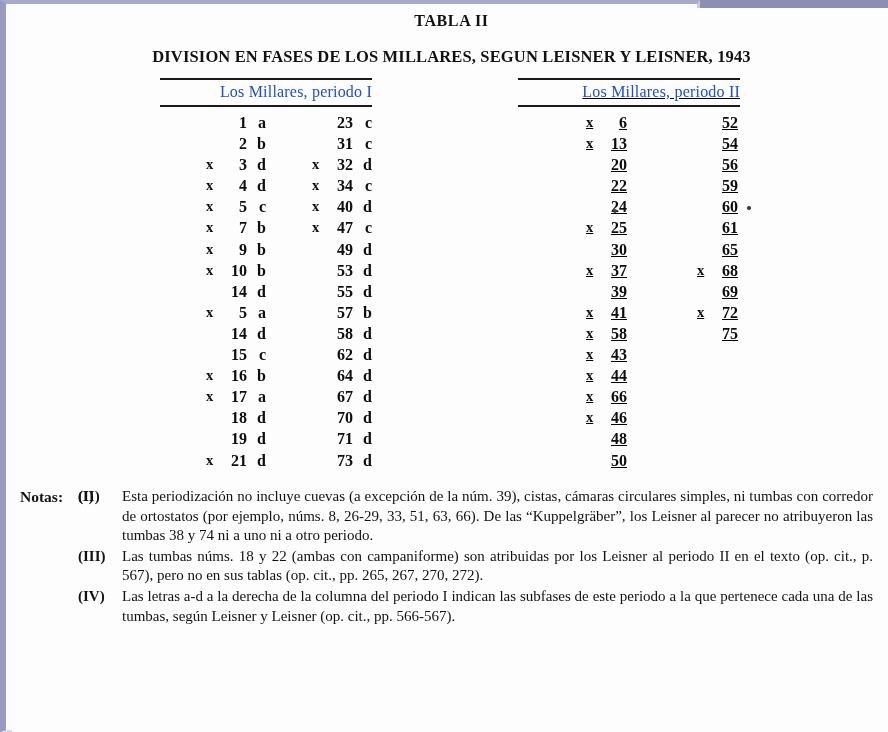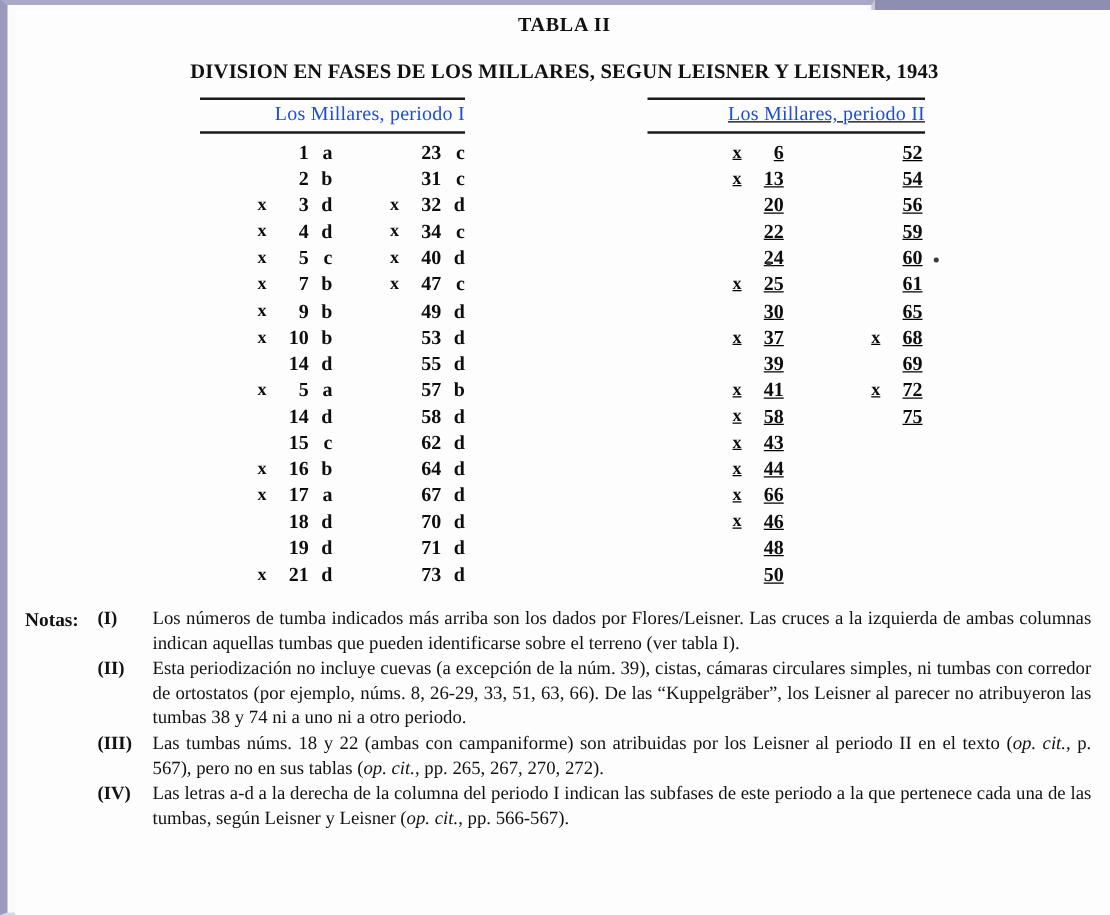--- a/index.html
+++ b/index.html
@@ -81,21 +81,21 @@
     position:relative;margin-left:66px;margin-right:18px;
     padding-left:44px;
     text-align:justify;
     line-height:19.6px;
     margin-bottom:1px;
   }
   .note-num{
     position:absolute;left:0;top:0;width:40px;
     font-weight:bold;
   }
-  .it{font-style:italic;}
+  .it{}
 </style>
 </head>
 <body>
 
 <div id="page">
   <div id="sheet">
 
     <div class="title" id="tbl-title">TABLA II</div>
     <div class="title" id="tbl-subtitle">DIVISION EN FASES DE LOS MILLARES, SEGUN LEISNER Y LEISNER, 1943</div>
 
@@ -431,21 +431,21 @@
                 <span class="sub"></span>
               </div>
             </div>
         </div>
       </div>
     </div>
 
     <div id="notes">
       <div id="notes-label">Notas:</div>
       <div id="notes-list">
-          <div class="note"><span class="note-num">(I)</span><span>Los números de tumba indicados más arriba son los dados por Flores/Leisner. Las cruces a la izquierda de ambas columnas indican aquellas tumbas que pueden identificarse sobre el terreno (ver tabla I).</span></div>
+          <div class="note"><span class="note-num">(I)</span></div>
           <div class="note"><span class="note-num">(II)</span><span>Esta periodización no incluye cuevas (a excepción de la núm. 39), cistas, cámaras circulares simples, ni tumbas con corredor de ortostatos (por ejemplo, núms. 8, 26-29, 33, 51, 63, 66). De las “Kuppelgräber”, los Leisner al parecer no atribuyeron las tumbas 38 y 74 ni a uno ni a otro periodo.</span></div>
           <div class="note"><span class="note-num">(III)</span><span><span>Las tumbas núms. 18 y 22 (ambas con campaniforme) son atribuidas por los Leisner al periodo II en el texto (</span><span class="it">op. cit.,</span><span> p. 567), pero no en sus tablas (</span><span class="it">op. cit.,</span><span> pp. 265, 267, 270, 272).</span></span></div>
           <div class="note"><span class="note-num">(IV)</span><span><span>Las letras a-d a la derecha de la columna del periodo I indican las subfases de este periodo a la que pertenece cada una de las tumbas, según Leisner y Leisner (</span><span class="it">op. cit.,</span><span> pp. 566-567).</span></span></div>
         </div>
     </div>
 
     <div id="specks">
         <div class="speck" style="left: 601px; top: 201px; width: 4.4px; height: 4.4px;"></div>
         <div class="speck" style="left: 735px; top: 198px; width: 3.6px; height: 3.6px;"></div>
       </div>

